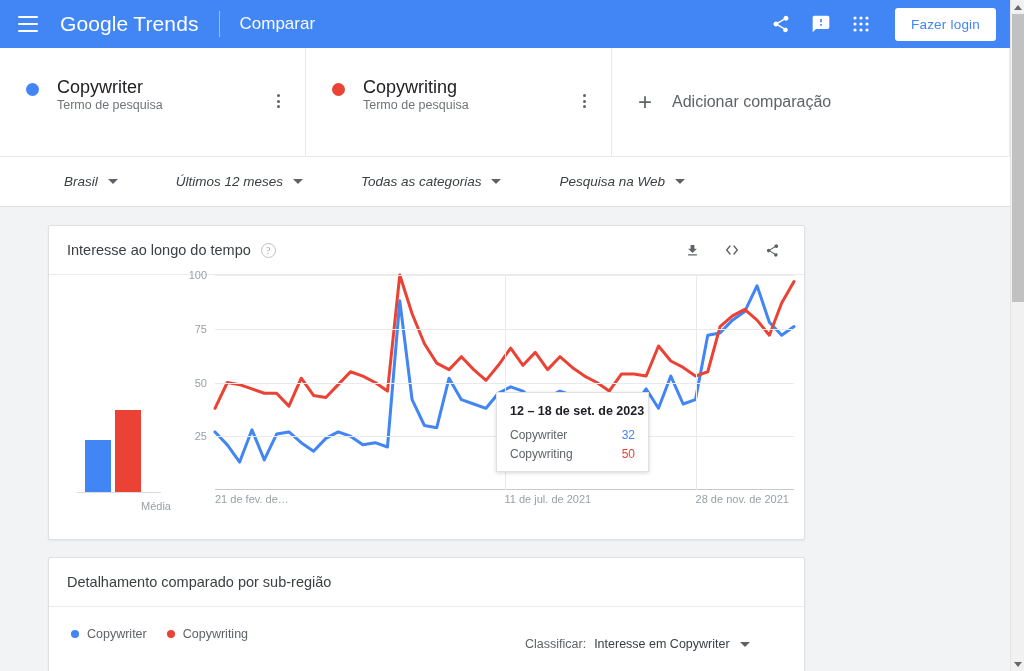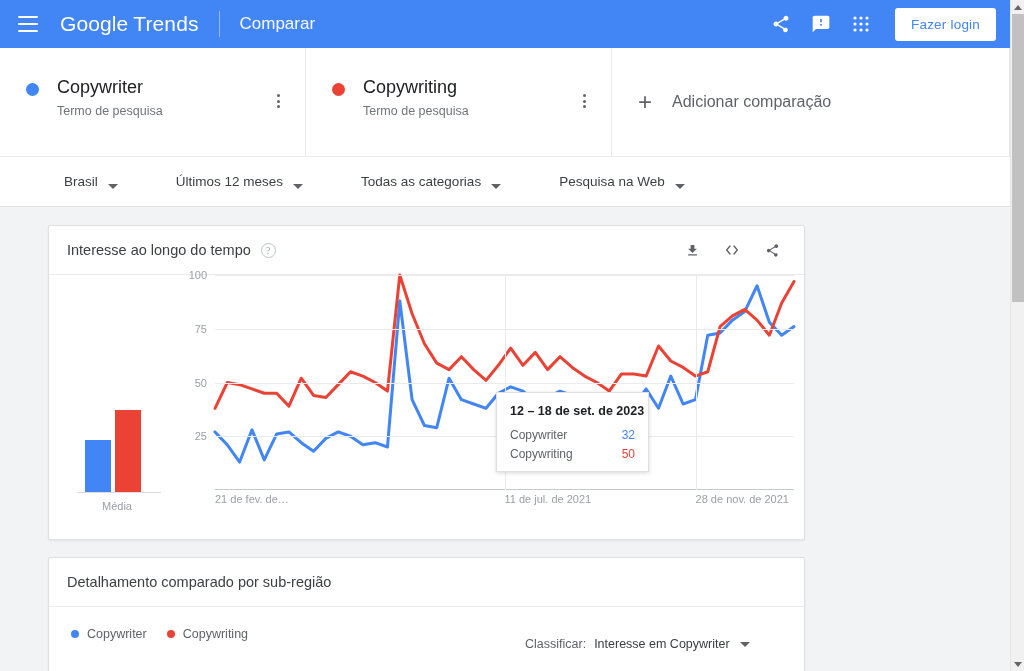--- a/index.html
+++ b/index.html
@@ -53,38 +53,38 @@
     position:relative; display:flex; align-items:flex-start;
     padding: 29px 0 0 26px; flex: 0 0 306px;
     border-right:1px solid #e8eaed;
   }
   .termcell.add { flex: 1 1 auto; border-right:1px solid #e8eaed; align-items:center; padding-top:0; padding-left:26px; }
   .dot { width:13px; height:13px; border-radius:50%; margin-top:6px; flex:0 0 13px; }
   .dot.blue { background:#4285f4; }
   .dot.red  { background:#ea4335; }
   .termtexts { margin-left:18px; }
   .termname { font-size:18px; color:#202124; line-height:20px; font-weight:400; }
-  .termsub  { font-size:12.5px; color:#70757a; margin-top:7px; }
+  .termsub  { font-size:12.5px; color:#70757a; margin-top:1px; }
   .kebab {
     position:absolute; right:18px; top:44px; width:18px; height:18px;
     display:flex; flex-direction:column; align-items:center; justify-content:space-between;
     cursor:pointer; padding:2px 0;
   }
   .kebab i { width:3px; height:3px; border-radius:50%; background:#5f6368; display:block; }
   .plusicon { font-size:24px; color:#5f6368; font-weight:300; line-height:1; }
   .addlabel { font-size:16px; color:#5f6368; margin-left:20px; }
 
   
   .filterrow {
     position:absolute; top:157px; left:0; width:1010px; height:50px;
     display:flex; align-items:center; background:#fff;
     border-bottom:1px solid #e0e0e0;
     padding-left: 64px;
   }
-  .filter { display:flex; align-items:flex-end; cursor:pointer; margin-right: 58px; }
+  .filter { display:flex; align-items:center; cursor:pointer; margin-right: 58px; font-style: italic; }
   .filter .ftext { font-size:13.5px; color:#3c4043; }
   .caret {
     width:0;height:0;margin-left:10px;
     border-left:5px solid transparent;border-right:5px solid transparent;
     border-top:5px solid #5f6368;
   }
 
   
   .body { position:absolute; top:207px; left:0; width:1010px; bottom:0; background:#f1f3f4; }
 
@@ -115,21 +115,21 @@
   
   .chartarea { position:relative; height:265px; }
   .avgpanel {
     position:absolute; left:14px; top:0; width:108px; height:245px;
   }
   .avgbars { position:absolute; left:0; bottom:28px; width:108px; height:175px; }
   .avgbar { position:absolute; bottom:0; width:26px; }
   .avgbar.b1 { left:22px; background:#4285f4; }
   .avgbar.b2 { left:52px; background:#ea4335; }
   .avgbaseline { position:absolute; left:14px; bottom:27px; width:84px; height:1px; background:#dadce0; }
-  .avglabel { position:absolute; left:0; bottom:8px; width:108px; text-align:center; font-size:11px; color:#9aa0a6; }
+  .avglabel { position:absolute; left:0; bottom:8px; width:108px; text-align:right; font-size:11px; color:#9aa0a6; }
 
   .plotwrap { position:absolute; left:122px; right:10px; top:0; height:245px; }
   .ylabels { position:absolute; left:0; top:0; width:42px; height:215px; }
   .ylabel { position:absolute; right:6px; font-size:11px; color:#9aa0a6; transform: translateY(-50%); }
   .plot { position:absolute; left:44px; right:0; top:0; height:215px; }
   .gridline { position:absolute; left:0; right:0; height:1px; background:#e8eaed; }
   .axisline { position:absolute; left:0; right:0; bottom:0; height:1px; background:#c6c9cc; }
   .xlabels { position:absolute; left:44px; right:0; top:218px; height:20px; }
   .xlabel { position:absolute; font-size:11px; color:#9aa0a6; white-space:nowrap; }
 

